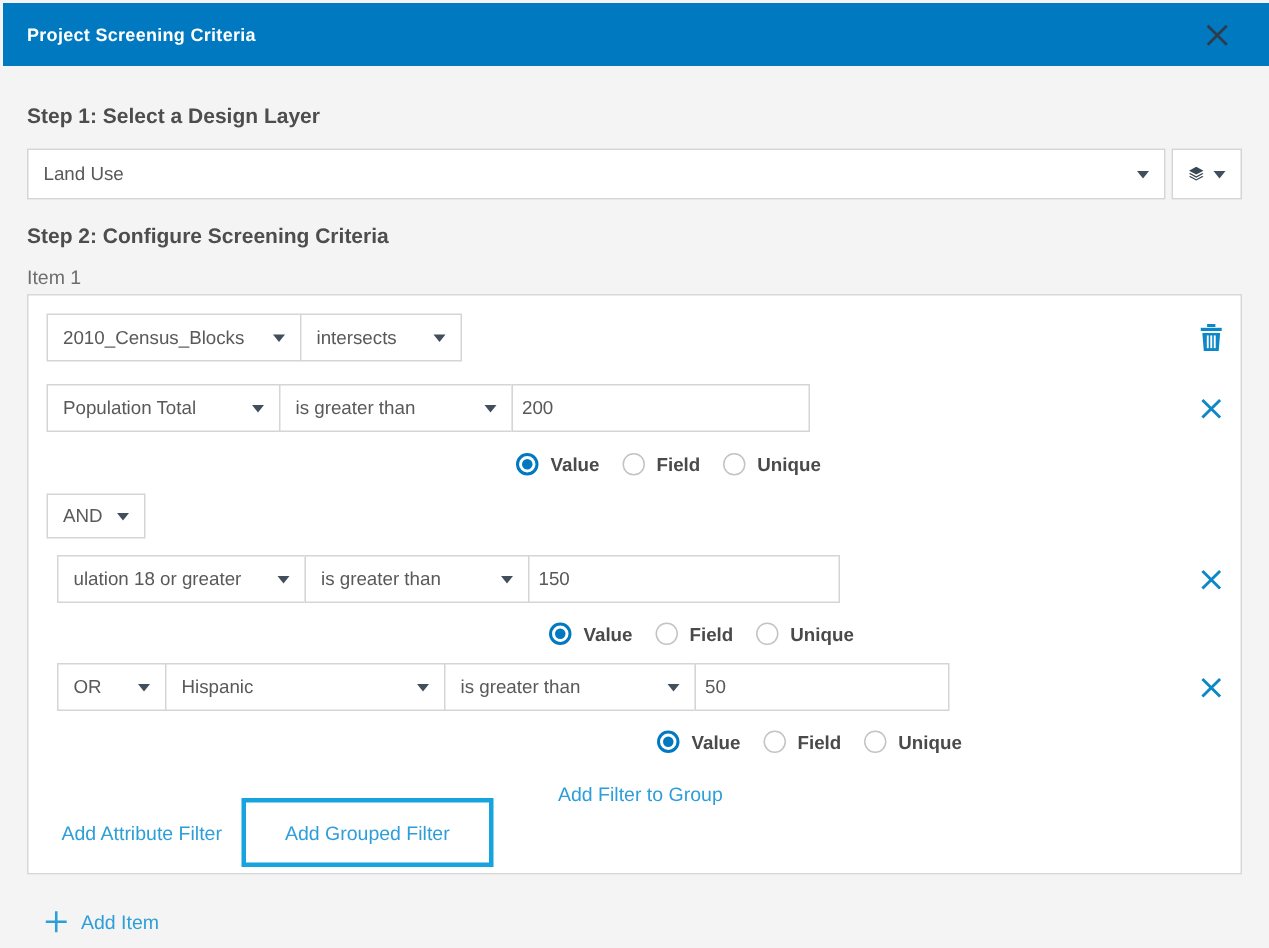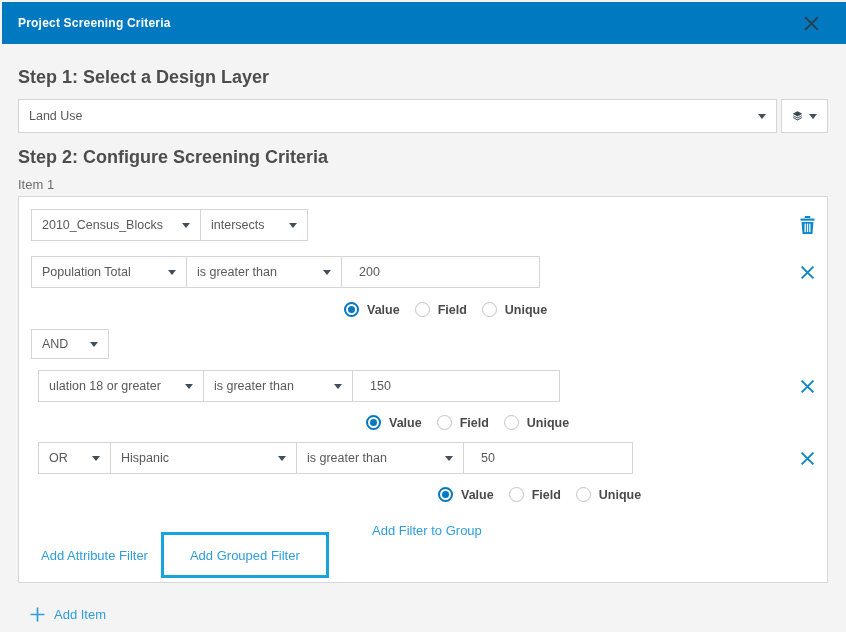--- a/index.html
+++ b/index.html
@@ -11,21 +11,21 @@
   }
   .header {
     margin:2px 0 0 2px; height:42px; background:#0079c1;
     display:flex; align-items:center; justify-content:space-between;
     padding:0 26px 0 16px;
   }
   .header .title { color:#ffffff; font-size:12px; font-weight:bold; letter-spacing:.2px; }
   .close-btn { background:none; border:0; padding:0; cursor:pointer; display:flex; }
 
   .body { padding:0 18px; }
-  .step-label { font-size:18px; font-weight:bold; color:#4d4d4d; line-height:15px; }
+  .step-label { font-size:14px; font-weight:bold; color:#4d4d4d; line-height:15px; }
   .step1-label { margin-top:26px; }
   .step2-label { margin-top:17px; }
   .item-label  { margin-top:12px; font-size:13px; color:#6d6d6d; line-height:15px; }
 
   .select {
     background:#fff; border:1px solid #d5d5d5;
     display:flex; align-items:center; justify-content:space-between;
     padding:0 10px; font-size:12.5px; color:#595959; cursor:pointer;
   }
   .caret {
@@ -40,28 +40,28 @@
   .panel {
     margin-top:4px; background:#fff; border:1px solid #d8d8d8;
     height:387px; padding:12px; position:relative;
   }
   .frow { display:flex; align-items:center; height:32px; }
   .spaced { justify-content:space-between; }
   .composite { display:flex; height:32px; }
   .composite > * { height:32px; }
   .composite > * + * { margin-left:-1px; }
   input.val {
-    border:1px solid #d5d5d5; padding:0 17px; font-size:12.5px; color:#595959;
+    border:1px solid #d5d5d5; padding:0 6px; font-size:12.5px; color:#595959;
     background:#fff; font-family:inherit; outline:none;
   }
   .iconbtn { background:none; border:0; padding:0; cursor:pointer; display:flex; align-items:center; }
 
   .w-layer{width:170px} .w-intersects{width:108px}
   .w-field{width:156px} .w-op{width:156px} .w-val200{width:199px}
-  .and-select{width:78px; height:30px; margin-top:12px;}
+  .and-select{width:66px; height:30px; margin-top:12px;}
   .w-gfield1{width:166px} .w-gop1{width:150px} .w-gval150{width:208px}
   .w-or{width:73px} .w-gfield2{width:187px} .w-gop2{width:168px} .w-gval50{width:170px}
 
   .mt15{margin-top:15px} .mt13{margin-top:13px} .mt12{margin-top:12px} .mt11{margin-top:11px}
   .indent{margin-left:7px}
 
   .radio-row {
     display:flex; align-items:flex-end; height:16px; gap:15px;
     font-size:12.5px; font-weight:bold; color:#4a4a4a;
   }

